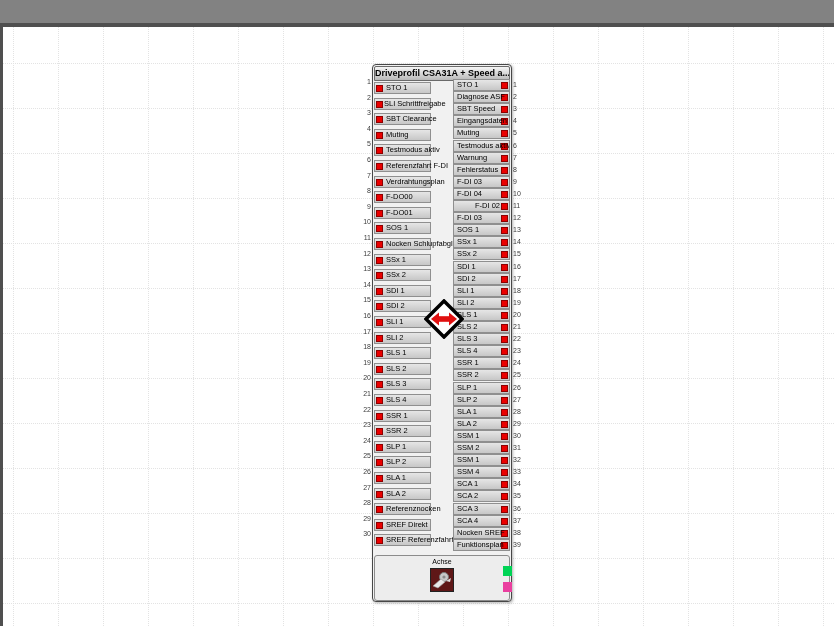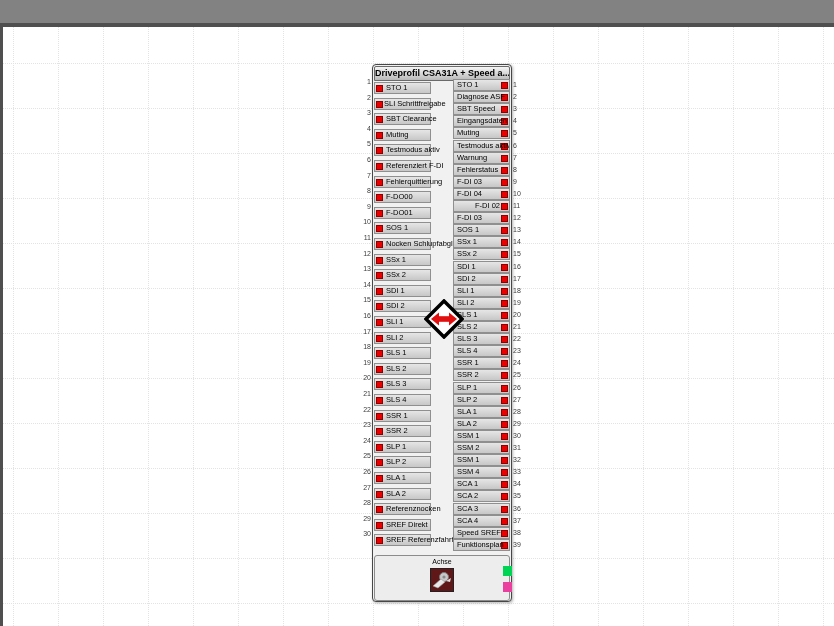--- a/index.html
+++ b/index.html
@@ -124,28 +124,28 @@
           <div class="pinrow" style="top: 79px; left: 1px;">
             <div class="pinbox">
               <span class="pinmark" style="left: 1px; background: rgb(234, 0, 0);"></span>
               <span class="pinlabel" style="left: 11px;">Testmodus aktiv</span>
             </div>
             <span class="pinnum" style="left: -17px; top: -4px; text-align: right;">5</span>
           </div>
           <div class="pinrow" style="top: 95px; left: 1px;">
             <div class="pinbox">
               <span class="pinmark" style="left: 1px; background: rgb(234, 0, 0);"></span>
-              <span class="pinlabel" style="left: 11px;">Referenziert F-DI</span>
+              <span class="pinlabel" style="left: 11px;">Referenzfahrt F-DI</span>
             </div>
             <span class="pinnum" style="left: -17px; top: -4px; text-align: right;">6</span>
           </div>
           <div class="pinrow" style="top: 111px; left: 1px;">
             <div class="pinbox">
               <span class="pinmark" style="left: 1px; background: rgb(234, 0, 0);"></span>
-              <span class="pinlabel" style="left: 11px;">Fehlerquittierung</span>
+              <span class="pinlabel" style="left: 11px;">Verdrahtungsplan</span>
             </div>
             <span class="pinnum" style="left: -17px; top: -4px; text-align: right;">7</span>
           </div>
           <div class="pinrow" style="top: 126px; left: 1px;">
             <div class="pinbox">
               <span class="pinmark" style="left: 1px; background: rgb(234, 0, 0);"></span>
               <span class="pinlabel" style="left: 11px;">F-DO00</span>
             </div>
             <span class="pinnum" style="left: -17px; top: -4px; text-align: right;">8</span>
           </div>
@@ -560,21 +560,21 @@
           <div class="pinrow" style="top: 450px; left: 80px;">
             <div class="pinbox right">
               <span class="pinmark" style="right: 1px; background: rgb(234, 0, 0);"></span>
               <span class="pinlabel" style="left: 3px;">SCA 4</span>
             </div>
             <span class="pinnum" style="left: 60px; top: 2px; text-align: left;">37</span>
           </div>
           <div class="pinrow" style="top: 462px; left: 80px;">
             <div class="pinbox right">
               <span class="pinmark" style="right: 1px; background: rgb(234, 0, 0);"></span>
-              <span class="pinlabel" style="left: 3px;">Speed SREF</span>
+              <span class="pinlabel" style="left: 3px;">Nocken SREF</span>
             </div>
             <span class="pinnum" style="left: 60px; top: 2px; text-align: left;">38</span>
           </div>
           <div class="pinrow" style="top: 474px; left: 80px;">
             <div class="pinbox right">
               <span class="pinmark" style="right: 1px; background: rgb(234, 0, 0);"></span>
               <span class="pinlabel" style="left: 3px;">Funktionsplan</span>
             </div>
             <span class="pinnum" style="left: 60px; top: 2px; text-align: left;">39</span>
           </div>

